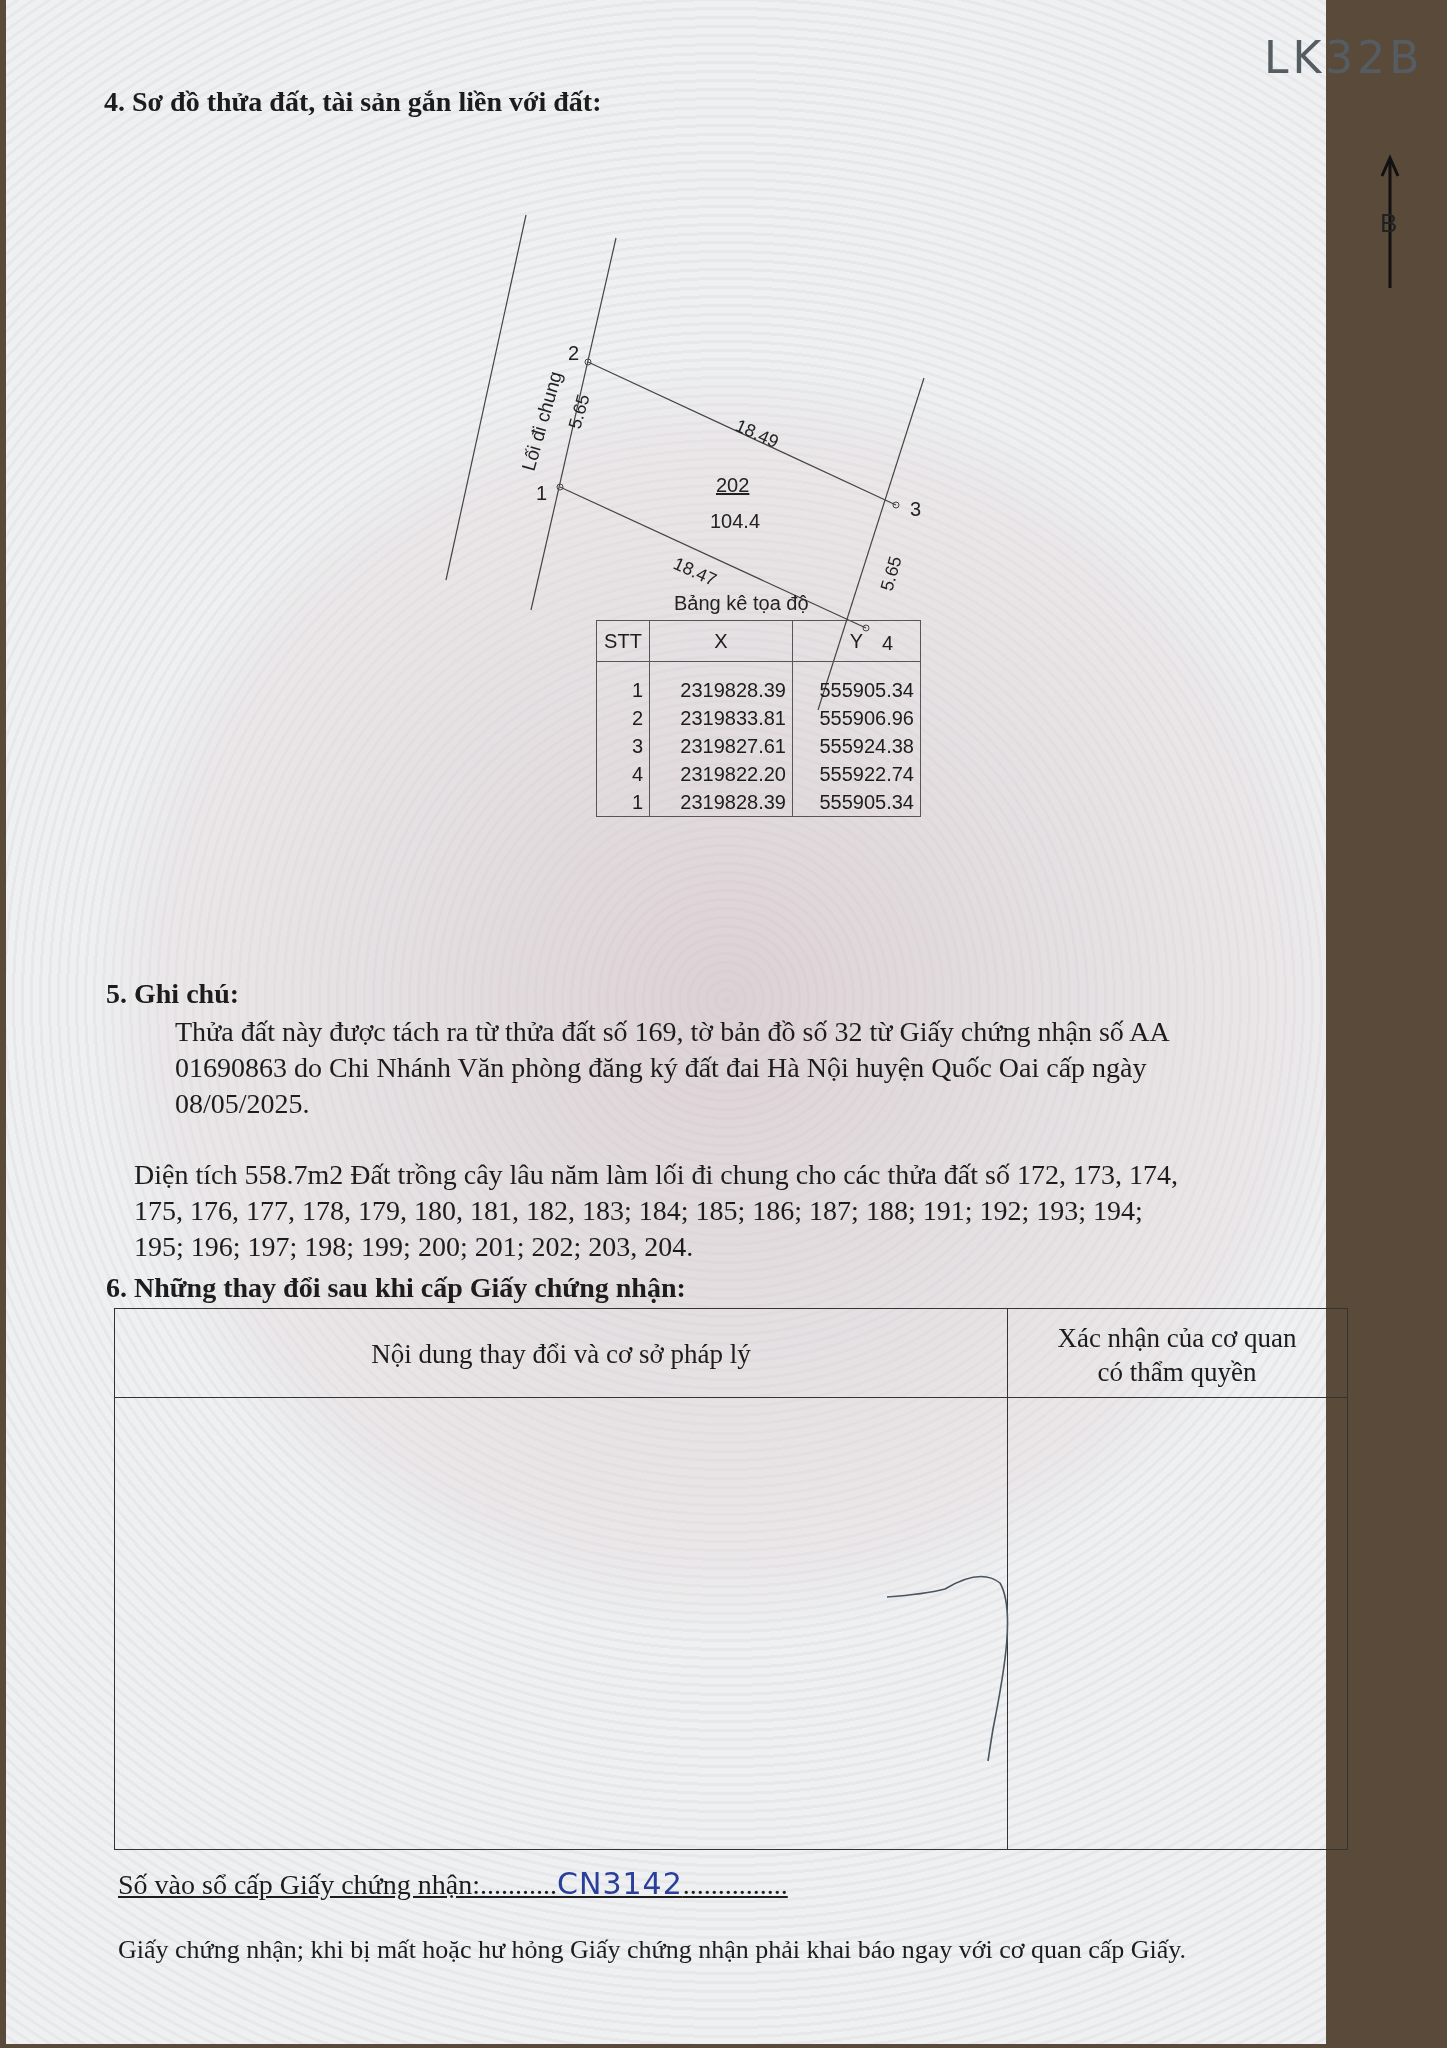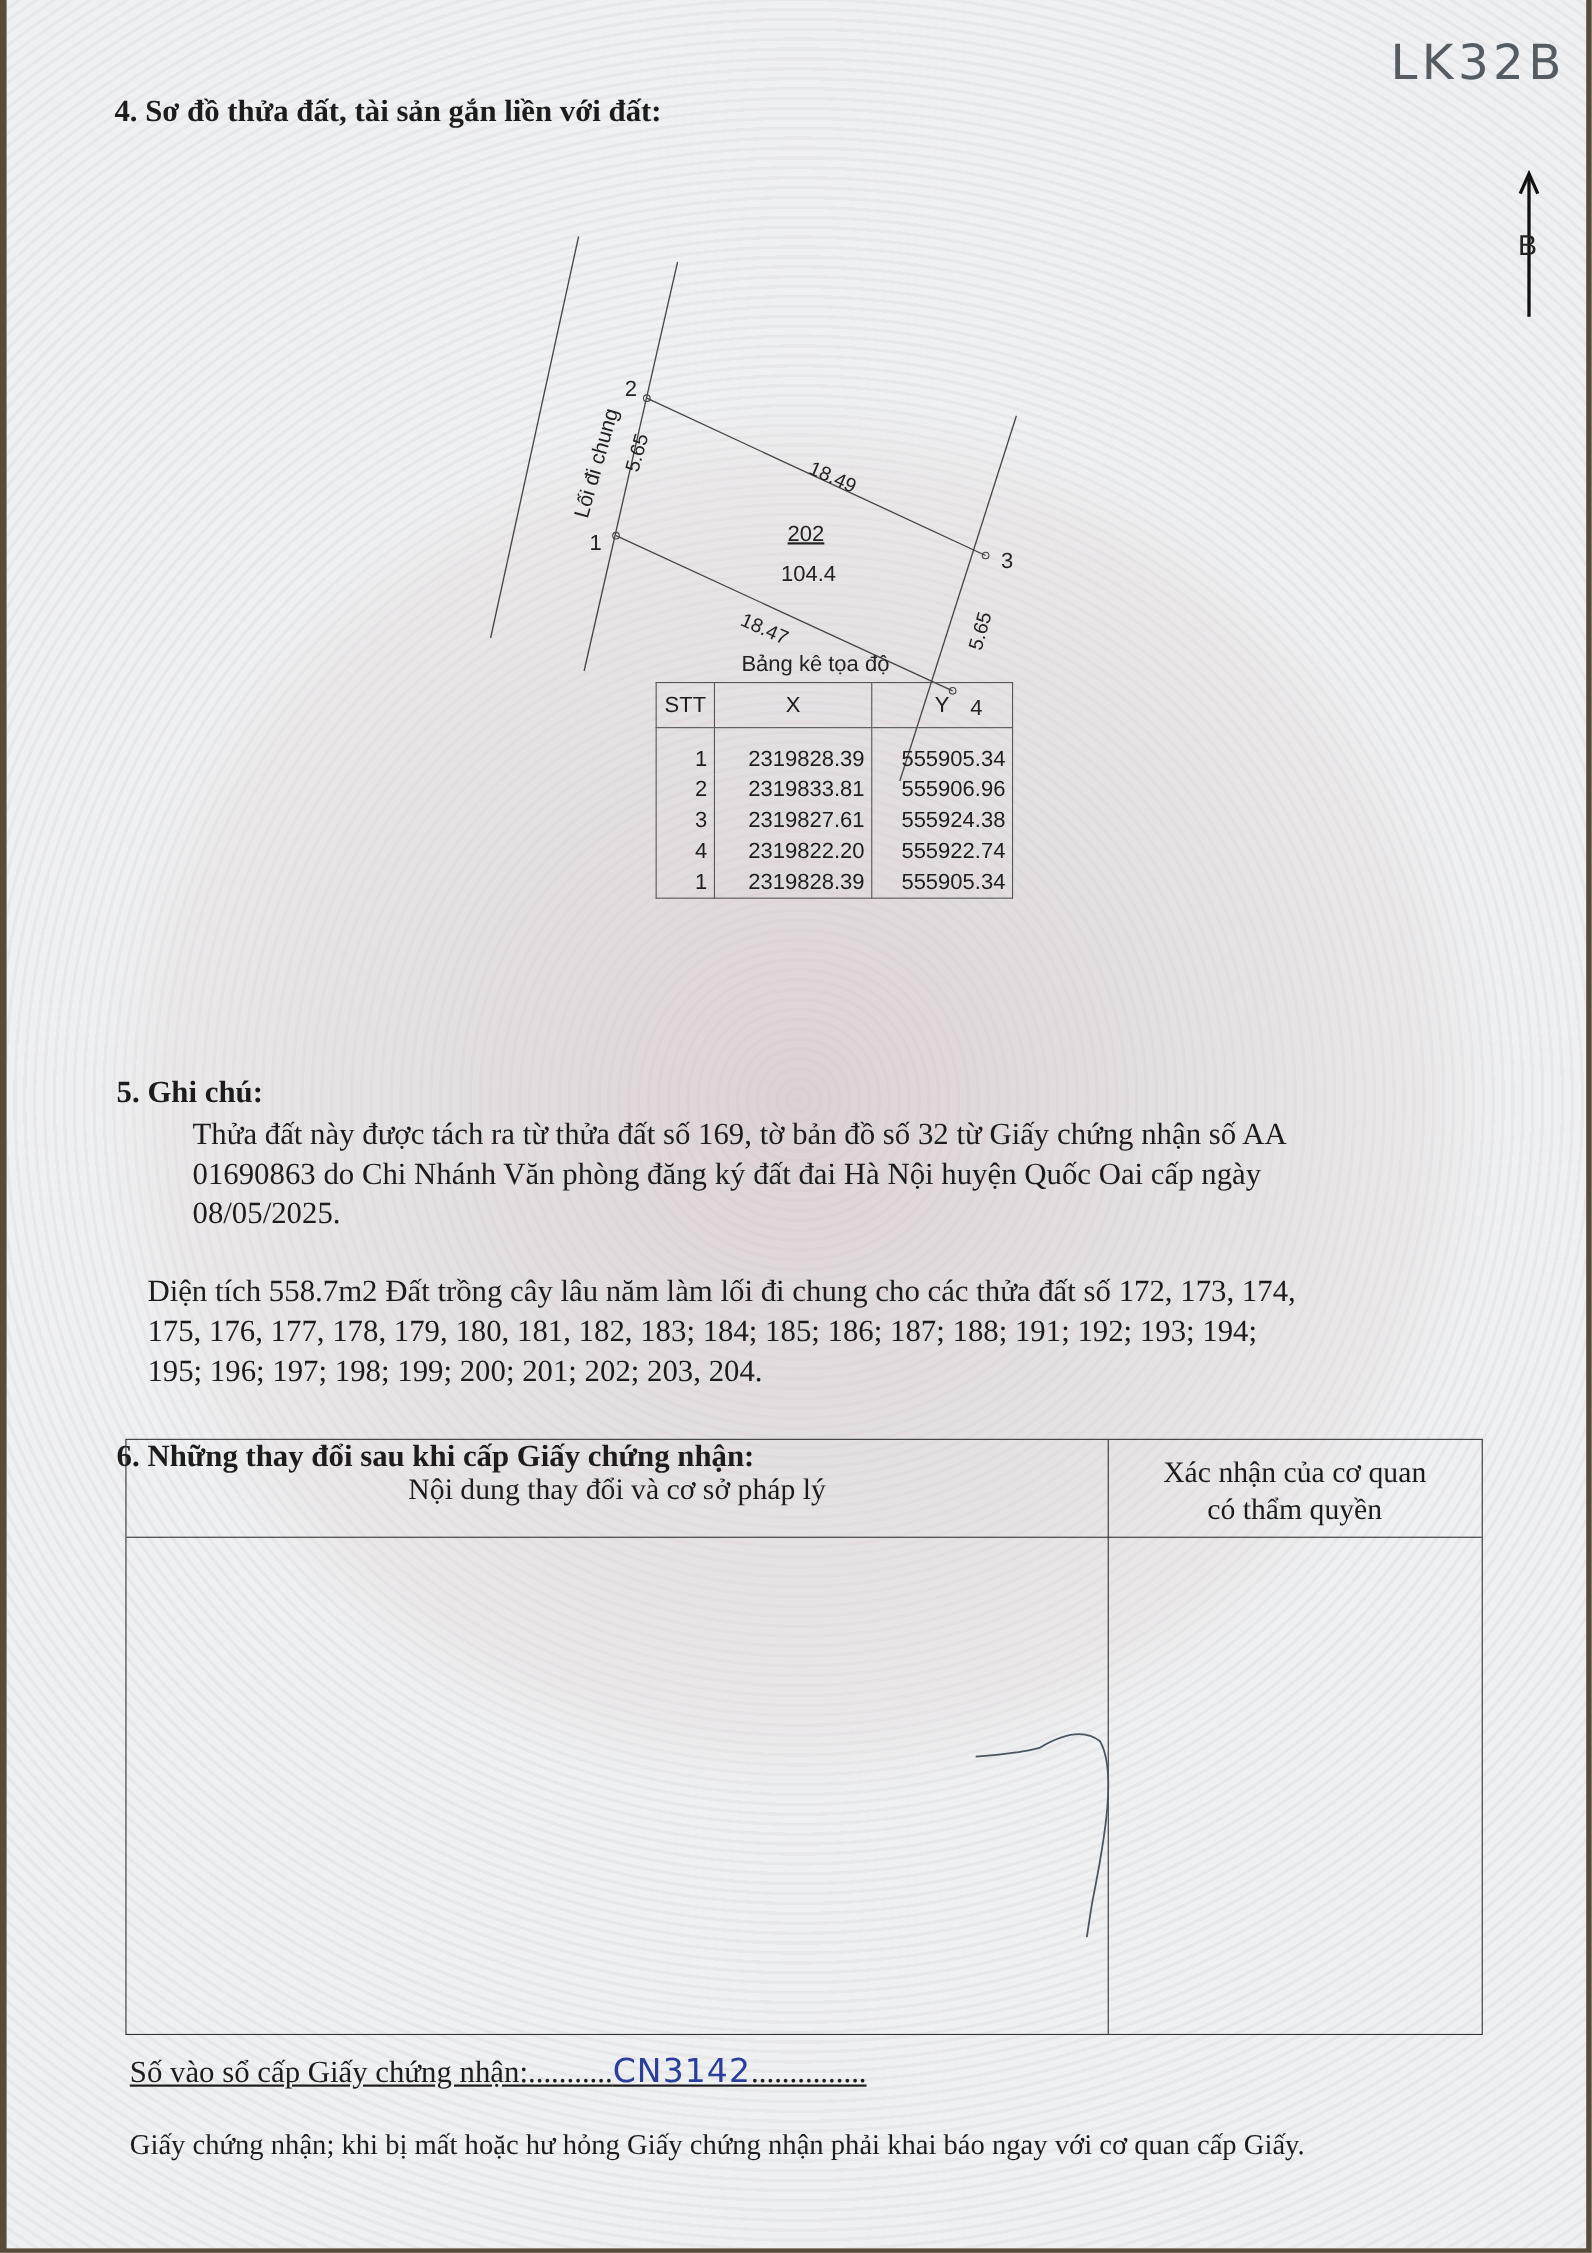--- a/index.html
+++ b/index.html
@@ -3,21 +3,21 @@
   <meta charset="utf-8">
   <style>
     html, body { margin: 0; padding: 0; }
     body {
       width: 1447px; height: 2048px; position: relative; overflow: hidden;
       background: #5a4a3a;
       font-family: "Liberation Serif", serif;
       color: #1c1c1c;
     }
     .page {
-      position: absolute; left: 6px; top: 0; width: 1436px; height: 2044px;
+      position: absolute; left: 6px; top: 0; width: 1320px; height: 2044px;
       background: #eef0f1;
       background-image:
         radial-gradient(circle at 720px 1000px, rgba(205,185,190,0.55) 0, rgba(215,200,205,0.45) 300px, rgba(225,215,218,0.35) 560px, rgba(238,240,241,0) 640px),
         repeating-radial-gradient(circle at 720px 1000px, rgba(180,160,168,0.10) 0 3px, rgba(255,255,255,0) 3px 9px);
     }
     .abs { position: absolute; }
     .h-section { font-weight: bold; font-size: 28px; }
     .body-text { font-size: 28px; line-height: 36px; }
     .hand { font-family: "DejaVu Sans", sans-serif; color: #555d63; letter-spacing: 4px; }
     svg text { font-family: "Liberation Sans", sans-serif; fill: #222; }
@@ -128,21 +128,21 @@
     <div>Thửa đất này được tách ra từ thửa đất số 169, tờ bản đồ số 32 từ Giấy chứng nhận số AA</div>
     <div>01690863 do Chi Nhánh Văn phòng đăng ký đất đai Hà Nội  huyện Quốc Oai  cấp ngày</div>
     <div>08/05/2025.</div>
   </div>
   <div class="abs body-text" style="left:128px; top:1157px;">
     <div>Diện tích 558.7m2 Đất trồng cây lâu năm làm lối đi chung cho các thửa đất số 172, 173, 174,</div>
     <div>175, 176, 177, 178, 179, 180, 181, 182, 183; 184; 185; 186; 187; 188; 191; 192; 193; 194;</div>
     <div>195; 196; 197; 198; 199; 200; 201; 202; 203, 204.</div>
   </div>
 
-  <div class="abs h-section" style="left:100px; top:1309px;">6. Những thay đổi sau khi cấp Giấy chứng nhận:</div>
+  <div class="abs h-section" style="left:100px; top:1272px;">6. Những thay đổi sau khi cấp Giấy chứng nhận:</div>
   <div class="changes">
     <div class="col-divider"></div>
     <div class="head-divider"></div>
     <div class="hd" style="left:0; width:892px; top:28px;">Nội dung thay đổi và cơ sở pháp lý</div>
     <div class="hd" style="left:892px; width:340px; top:12px;">
       <div>Xác nhận của cơ quan</div>
       <div>có thẩm quyền</div>
     </div>
 
     <svg class="abs" style="left:760px; top:260px;" width="150" height="200">

